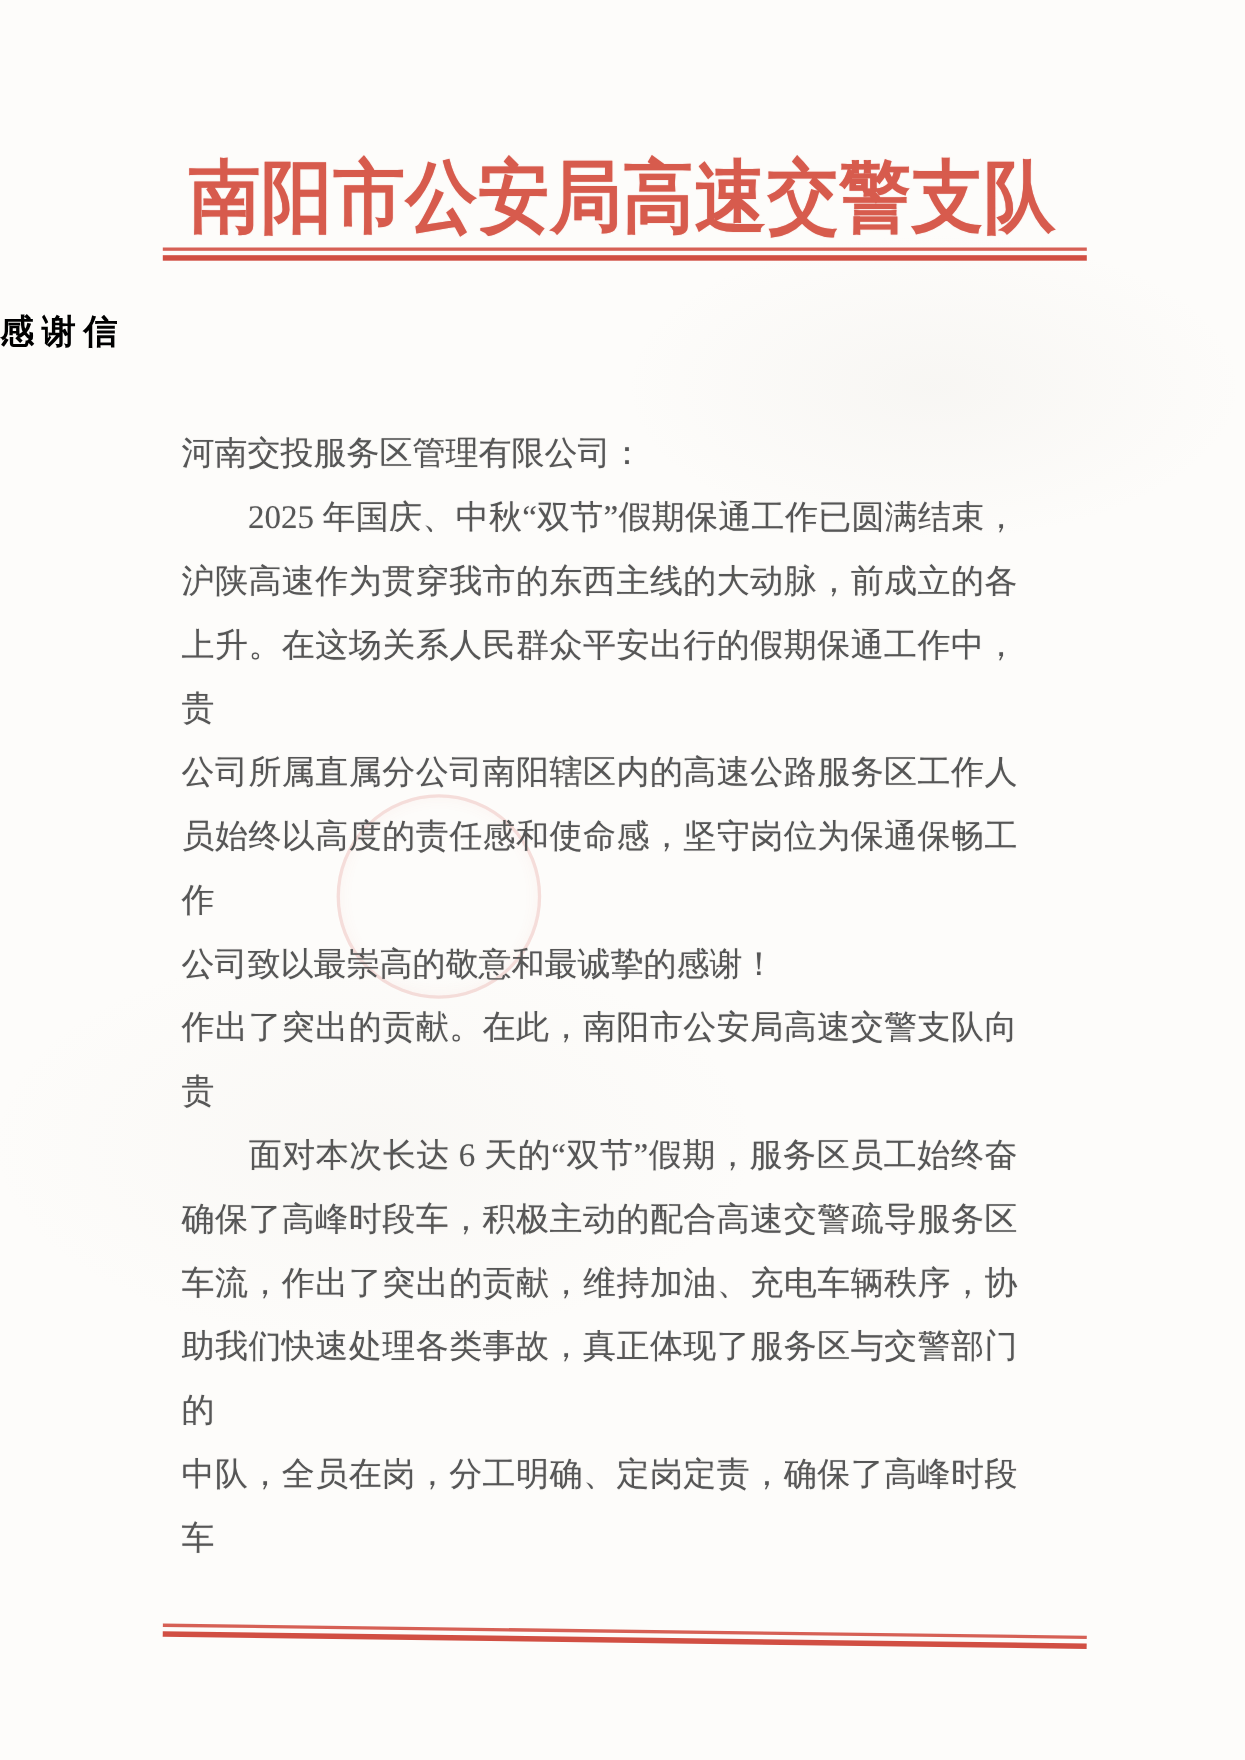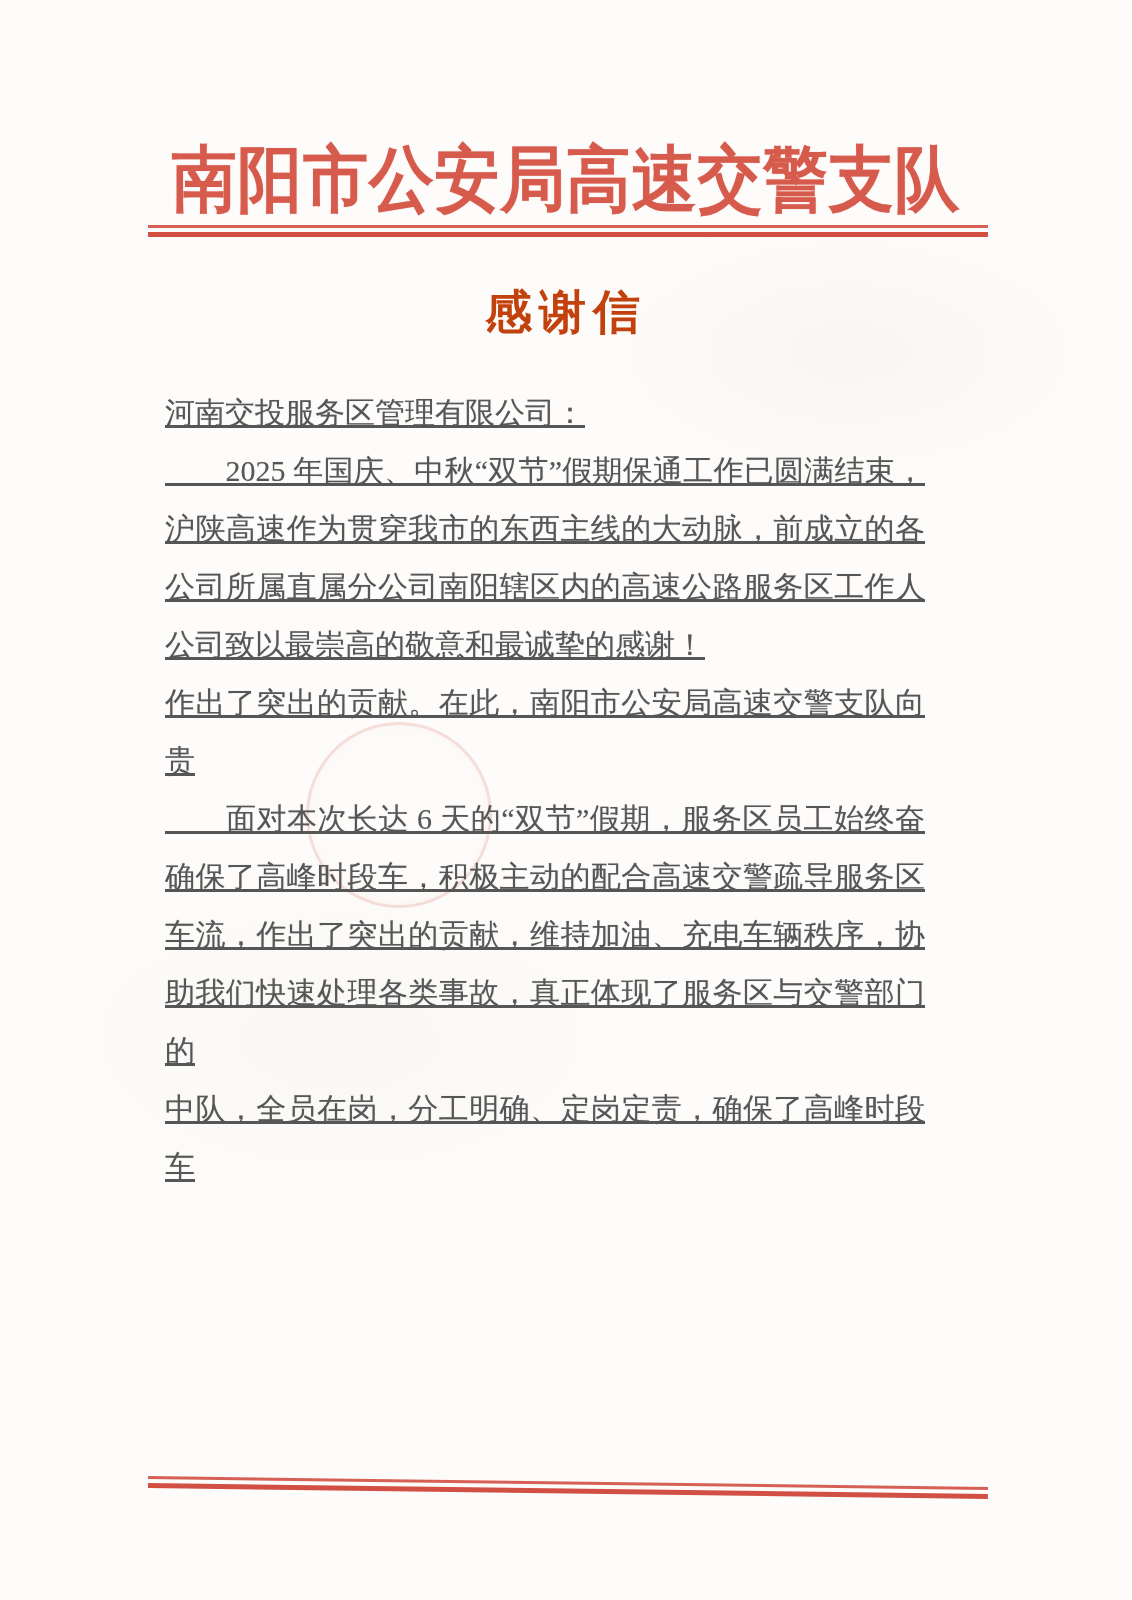--- a/index.html
+++ b/index.html
@@ -41,26 +41,26 @@
   }
   .rule { position: absolute; left: 148px; width: 840px; }
   .rule .bar-thick { height: 5px; background: var(--red-rule); }
   .rule .bar-thin  { height: 3px; background: var(--red-rule); opacity: 0.9; }
   .rule .gap { height: 4px; }
   .rule-top { top: 225px; }
   .rule-bottom { top: 1476px; transform: rotate(0.75deg); transform-origin: left center; }
   .doc-title {
     position: absolute;
     top: 281px; left: 0; right: 0;
-    text-align: center;
+    text-align: left;
     font-family: "Liberation Sans", "DejaVu Sans", sans-serif;
-    font-size: 47px;
+    font-size: 31px;
     font-weight: bold;
     letter-spacing: 7px;
-    color: #c2410c;
+    color: #000000;
   }
   .seal-mark {
     position: absolute;
     left: 306px; top: 722px;
     width: 186px; height: 186px;
     border: 3px solid rgba(214,100,90,0.20);
     border-radius: 50%;
     box-shadow: inset 0 0 14px rgba(214,100,90,0.06);
   }
   .letter-body {
@@ -70,21 +70,20 @@
     font-size: 30px;
     line-height: 58px;
     color: #565656;
     text-shadow: 0 0 1px rgba(90,90,90,0.35);
   }
   .salutation { text-align: left; }
   .line {
     width: 100%;
     text-align: justify;
     text-align-last: justify;
-    text-decoration: underline;
   }
   .line.nj { text-align-last: left; }
 </style>
 </head>
 <body>
 
 <div class="page" style="--red-header: #d75b4d; --red-rule: #d14f43;">
 
   <div class="letterhead">
     <span class="stretch">南阳市公安局高速交警支队</span>
@@ -98,21 +97,23 @@
 
   <div class="doc-title">感谢信</div>
 
   <div class="seal-mark"></div>
 
   <div class="letter-body">
     <div class="line nj salutation">河南交投服务区管理有限公司：</div>
     <div class="paragraph">
         <div class="line">　　2025 年国庆、中秋“双节”假期保通工作已圆满结束，</div>
         <div class="line">沪陕高速作为贯穿我市的东西主线的大动脉，前成立的各</div>
+        <div class="line">上升。在这场关系人民群众平安出行的假期保通工作中，贵</div>
         <div class="line">公司所属直属分公司南阳辖区内的高速公路服务区工作人</div>
+        <div class="line">员始终以高度的责任感和使命感，坚守岗位为保通保畅工作</div>
         <div class="line nj">公司致以最崇高的敬意和最诚挚的感谢！</div>
         <div class="line">作出了突出的贡献。在此，南阳市公安局高速交警支队向贵</div>
       </div>
     <div class="paragraph">
         <div class="line">　　面对本次长达 6 天的“双节”假期，服务区员工始终奋</div>
         <div class="line">确保了高峰时段车，积极主动的配合高速交警疏导服务区</div>
         <div class="line">车流，作出了突出的贡献，维持加油、充电车辆秩序，协</div>
         <div class="line">助我们快速处理各类事故，真正体现了服务区与交警部门的</div>
         <div class="line">中队，全员在岗，分工明确、定岗定责，确保了高峰时段车</div>
       </div>

